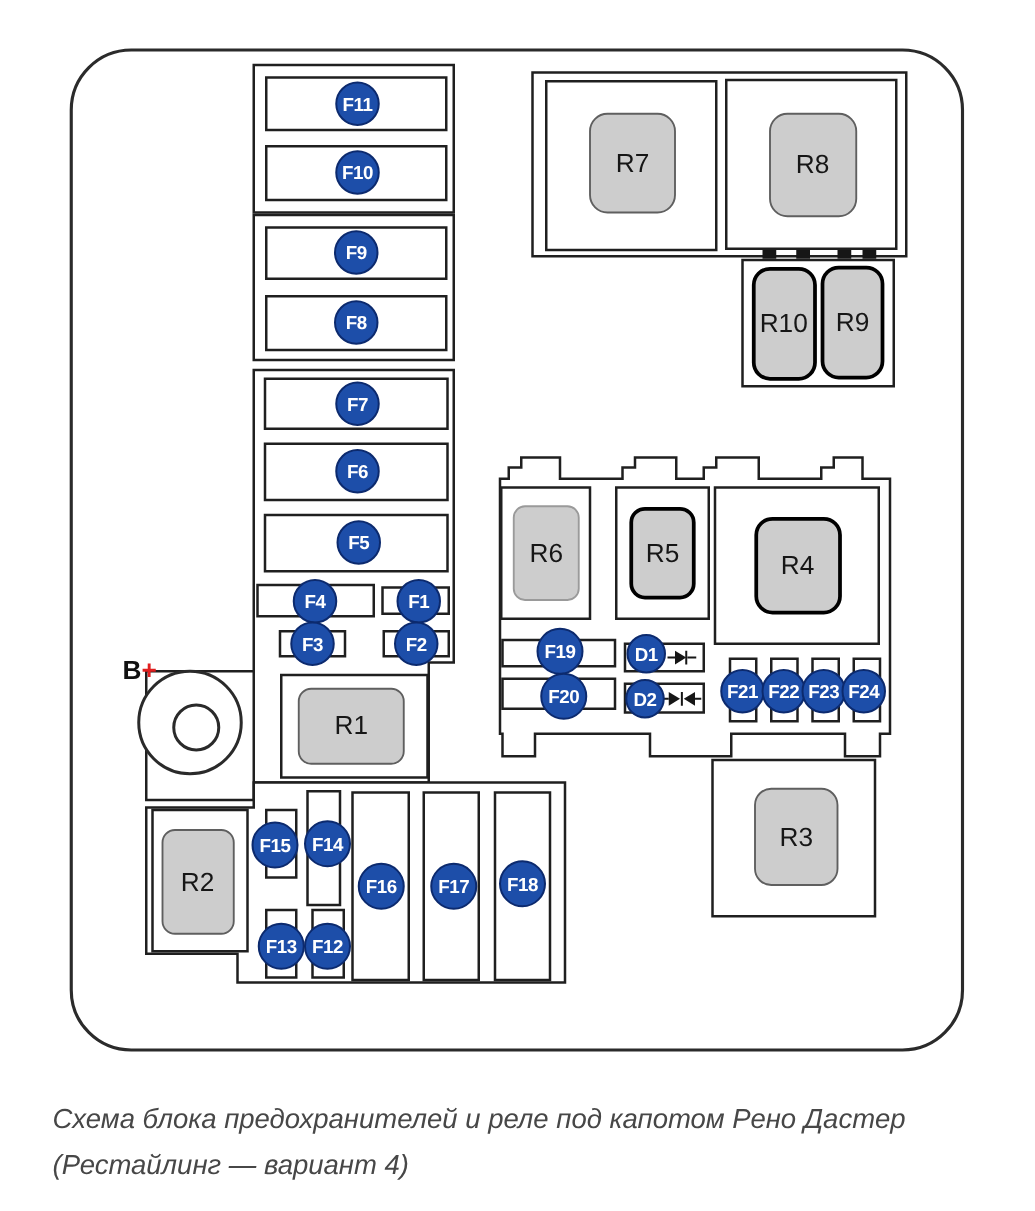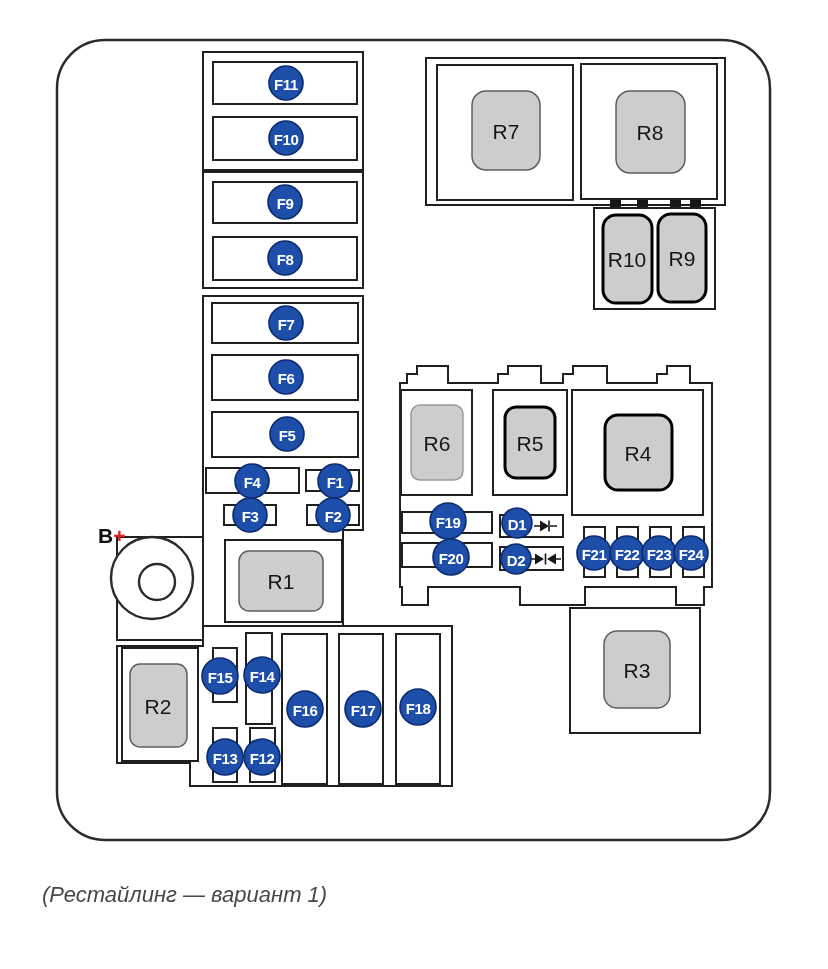--- a/index.html
+++ b/index.html
@@ -198,14 +198,15 @@
     <circle class="fuse" cx="305" cy="709" r="18"></circle>
     <text class="flabel" x="305" y="710">F16</text>
     <circle class="fuse" cx="363" cy="709" r="18"></circle>
     <text class="flabel" x="363" y="710">F17</text>
     <circle class="fuse" cx="418" cy="707" r="18"></circle>
     <text class="flabel" x="418" y="708">F18</text>
   </g>
 </svg>
 
 <div class="caption">
-  <div>(Рестайлинг — вариант 1)</div>
+  <div>Схема блока предохранителей и реле под капотом Рено Дастер</div>
+  <div>(Рестайлинг — вариант 4)</div>
 </div>
 
 </body></html>

